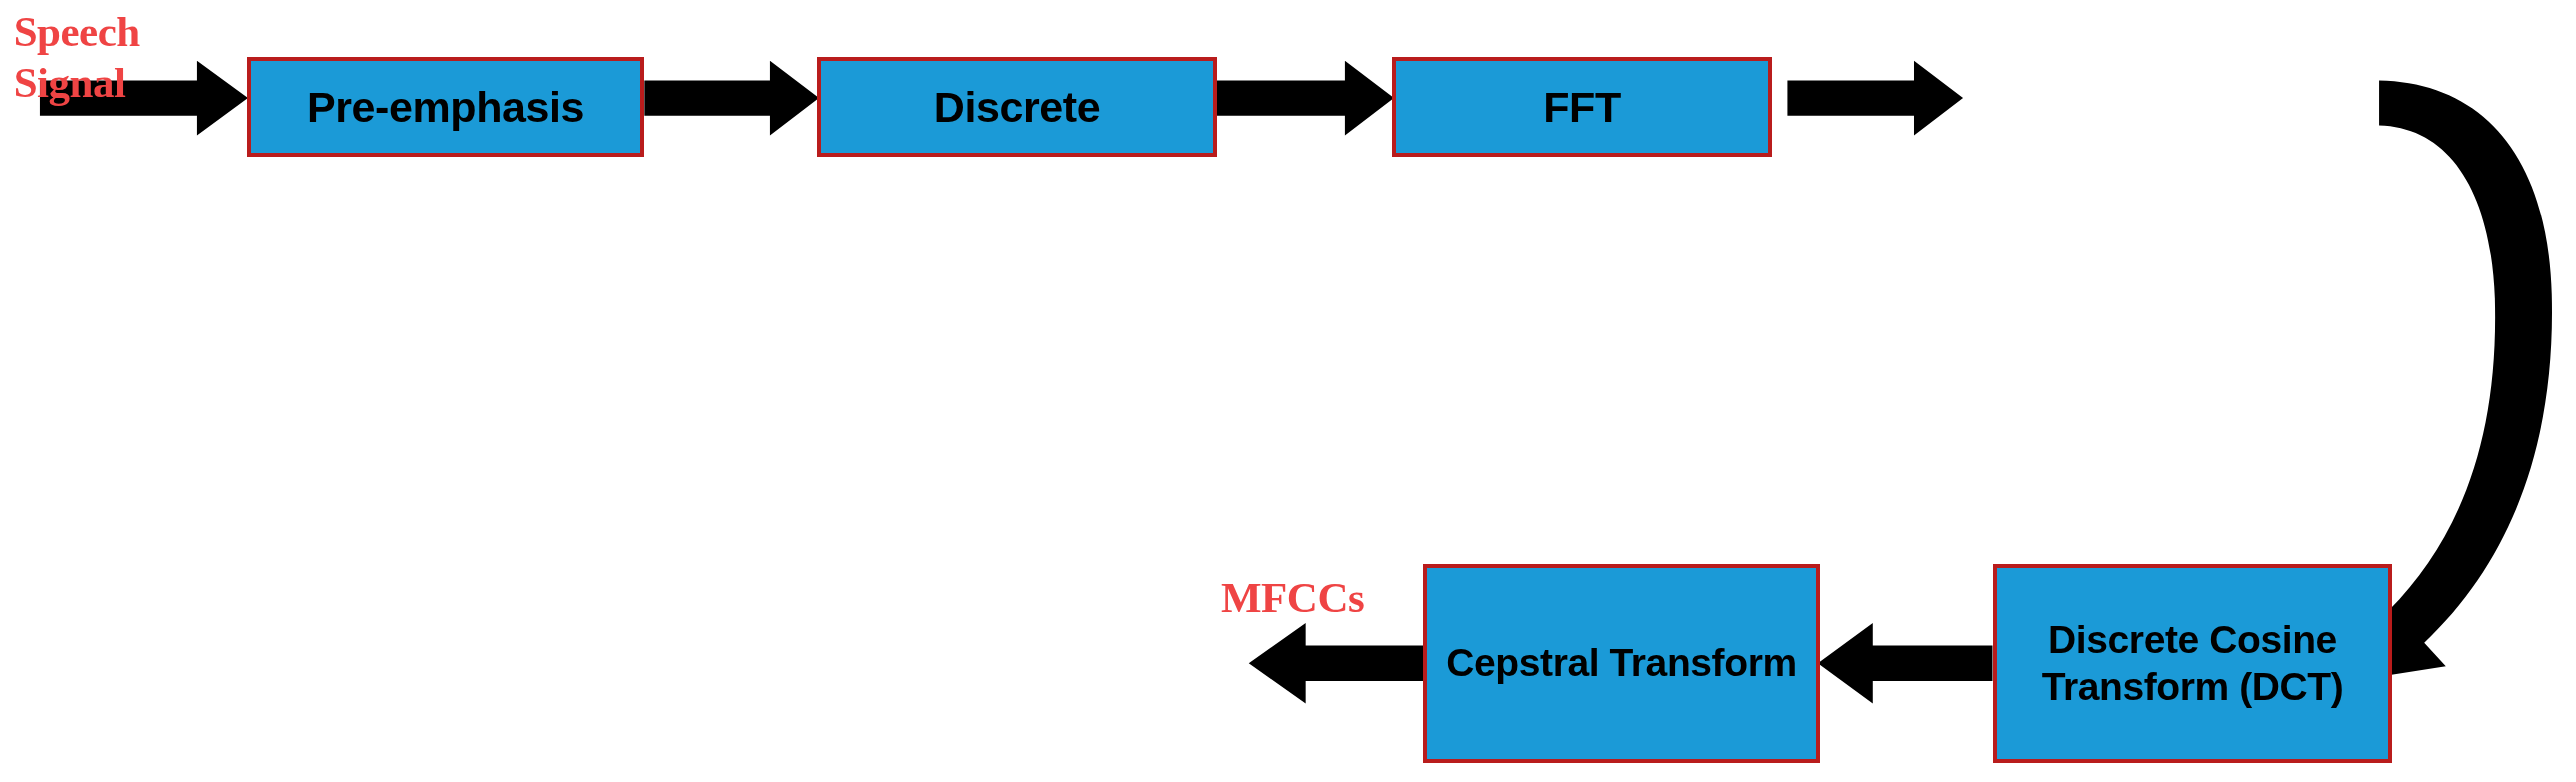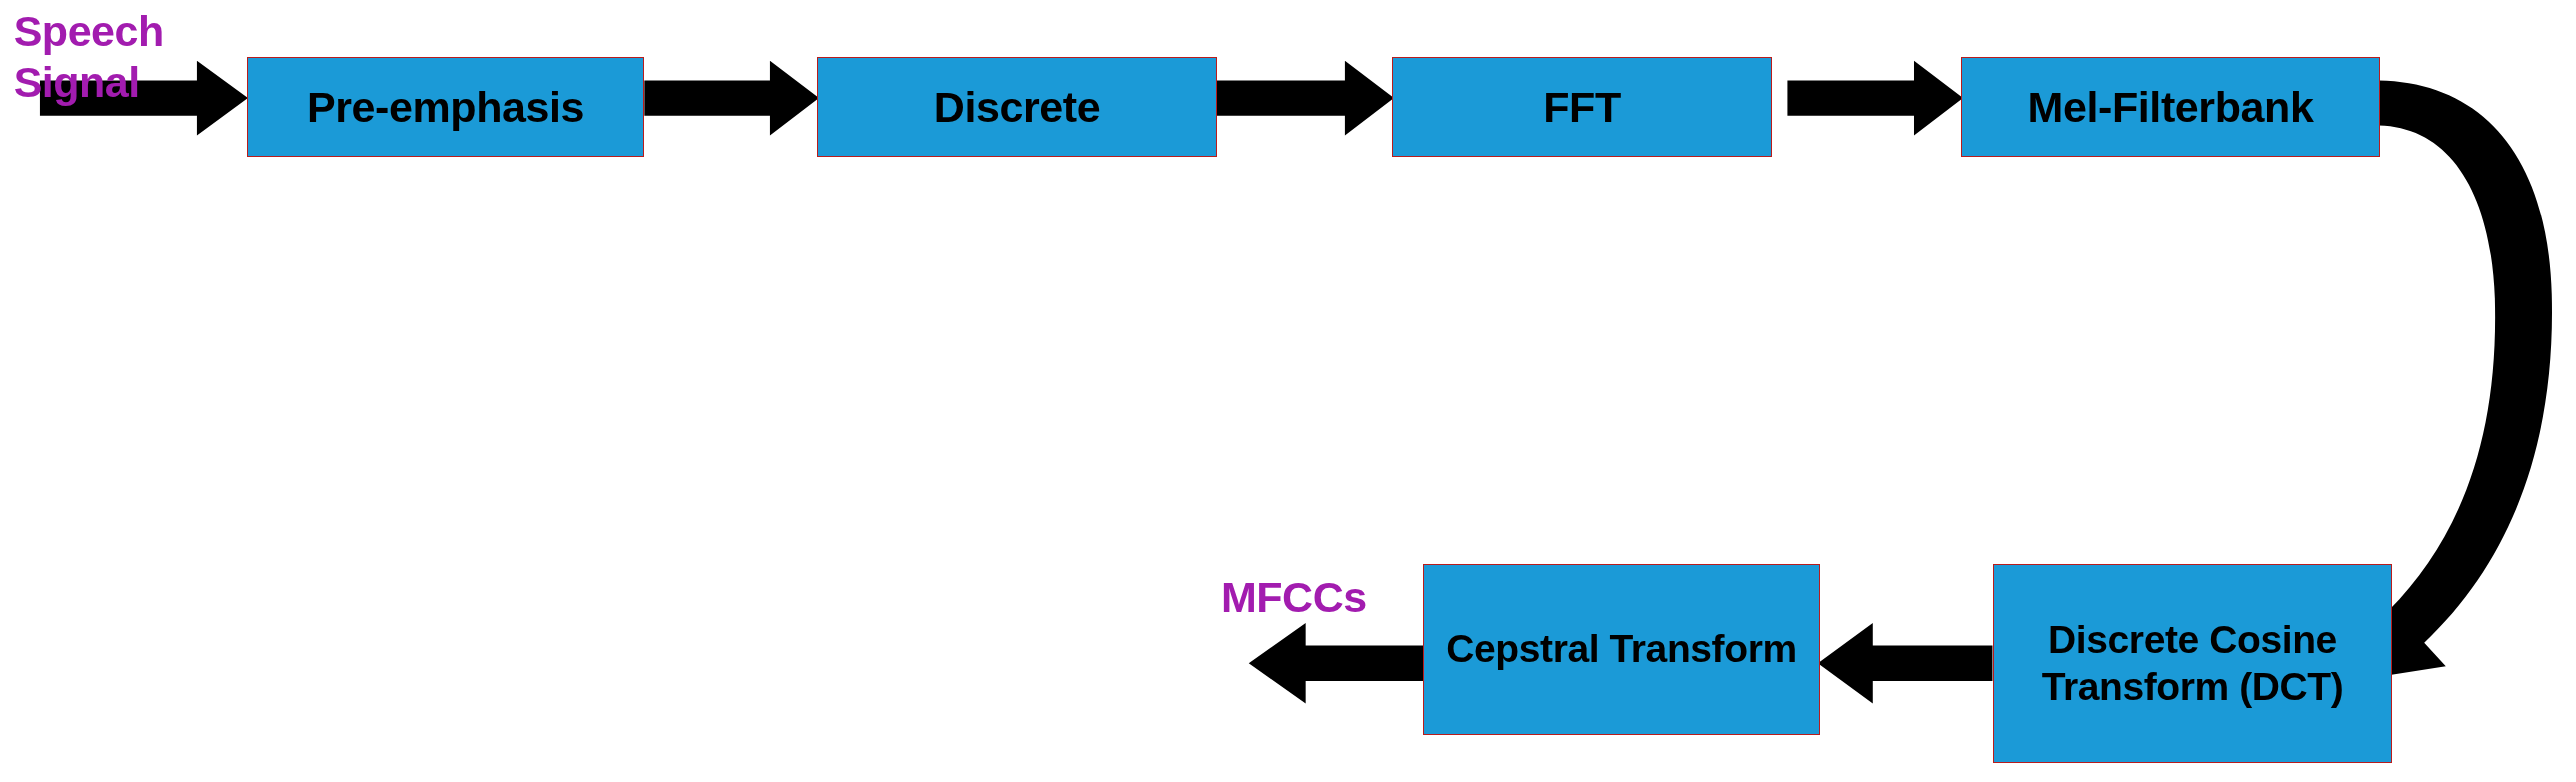--- a/index.html
+++ b/index.html
@@ -13,38 +13,38 @@
   #canvas {
     position: relative;
     width: 2576px;
     height: 782px;
     background: #ffffff;
     overflow: hidden;
   }
   .proc-box {
     position: absolute;
     background: #1b9ad7;
-    border: 1px solid #b91c1c;
+    border: 4px solid #b91c1c;
     box-sizing: border-box;
     display: flex;
     align-items: center;
     justify-content: center;
     text-align: center;
     color: #000000;
     font-weight: bold;
     font-family: "Liberation Sans", sans-serif;
     line-height: 1.18;
     letter-spacing: -0.4px;
     z-index: 3;
   }
   .free-label {
     position: absolute;
-    color: #a21caf;
+    color: #ef4444;
     font-weight: bold;
-    font-family: Liberation Sans, sans-serif;
+    font-family: Liberation Serif, serif;
     line-height: 1.20;
     letter-spacing: -0.5px;
     white-space: pre-line;
     z-index: 4;
   }
   .arrow-layer {
     position: absolute;
     left: 0;
     top: 0;
     width: 2576px;
@@ -102,22 +102,21 @@
 Signal</div>
 
   <div class="free-label" style="left:1221px; top:555px; font-size:43px;margin-top:17px;">MFCCs</div>
 
   <div class="proc-box" style="left:247px; top:57px; width:397px; height:100px; font-size:43px;">Pre-emphasis</div>
 
   <div class="proc-box" style="left:817px; top:57px; width:400px; height:100px; font-size:43px;">Discrete</div>
 
   <div class="proc-box" style="left:1392px; top:57px; width:380px; height:100px; font-size:43px;">FFT</div>
 
-  <div class="proc-box" style="left:1961px; top:57px; width:419px; height:100px; font-size:43px;">Mel-Filterbank</div>
 
-  <div class="proc-box" style="left:1423px; top:564px; width:397px; height:171px; font-size:39px;">Cepstral
+  <div class="proc-box" style="left:1423px; top:564px; width:397px; height:199px; font-size:39px;">Cepstral
 Transform</div>
 
   <div class="proc-box" style="left:1993px; top:564px; width:399px; height:199px; font-size:39px;">Discrete Cosine
 Transform (DCT)</div>
 
 </div>
 
 
 </body></html>

